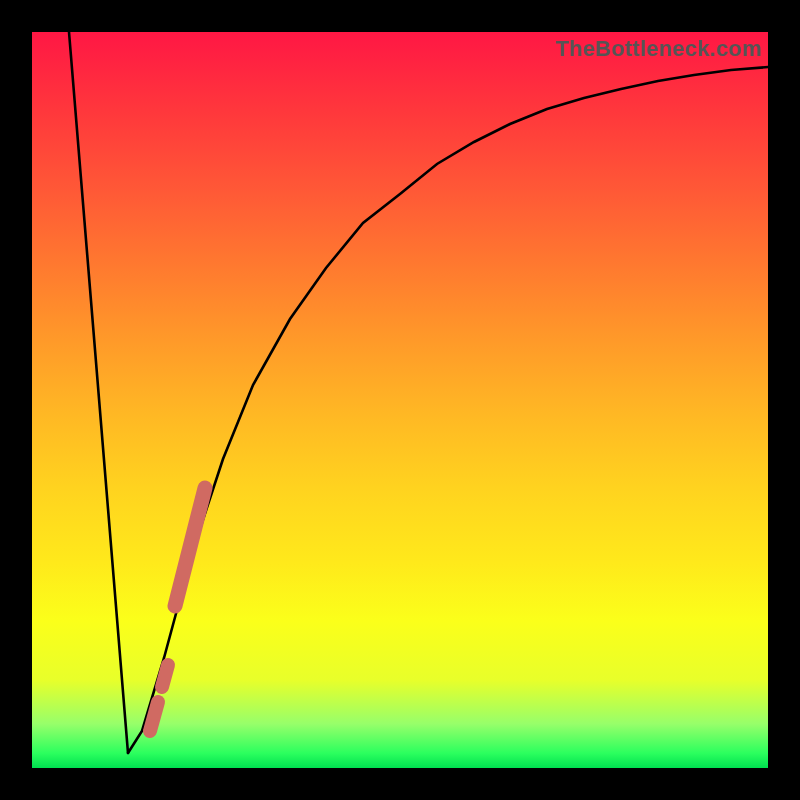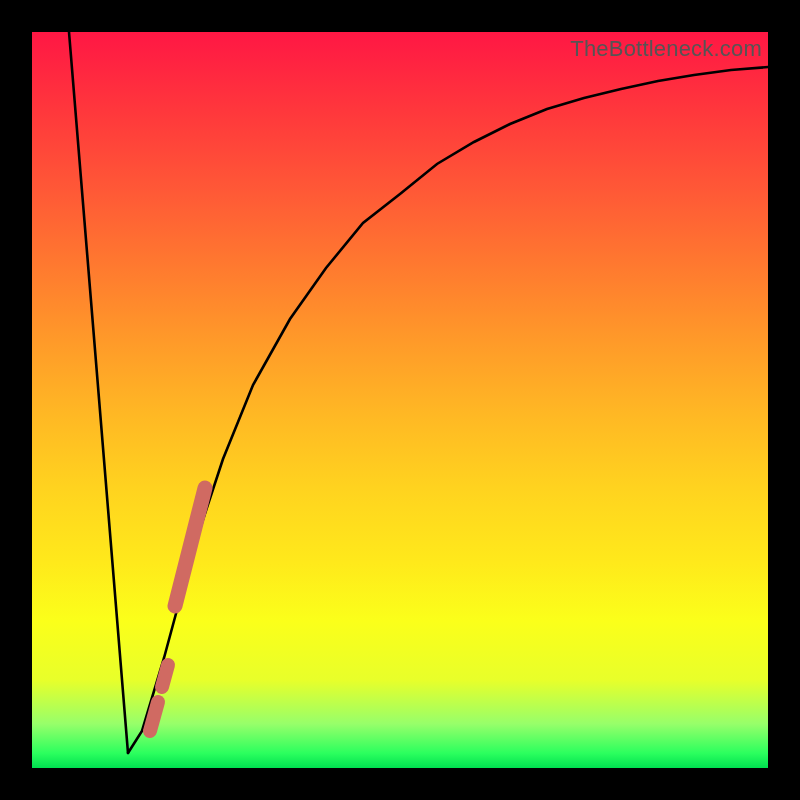--- a/index.html
+++ b/index.html
@@ -38,21 +38,21 @@
       #2bff5e 98%,
       #00e050 100%
     );
   }
   .watermark {
     position: absolute;
     top: 4px;
     right: 6px;
     color: #555;
     font-size: 22px;
-    font-weight: 400;
+    font-weight: 700;
     letter-spacing: 0.2px;
     user-select: none;
     margin-left: 20px;
   }
   svg.curves {
     position: absolute;
     left: 0;
     top: 0;
     width: 736px;
     height: 736px;

